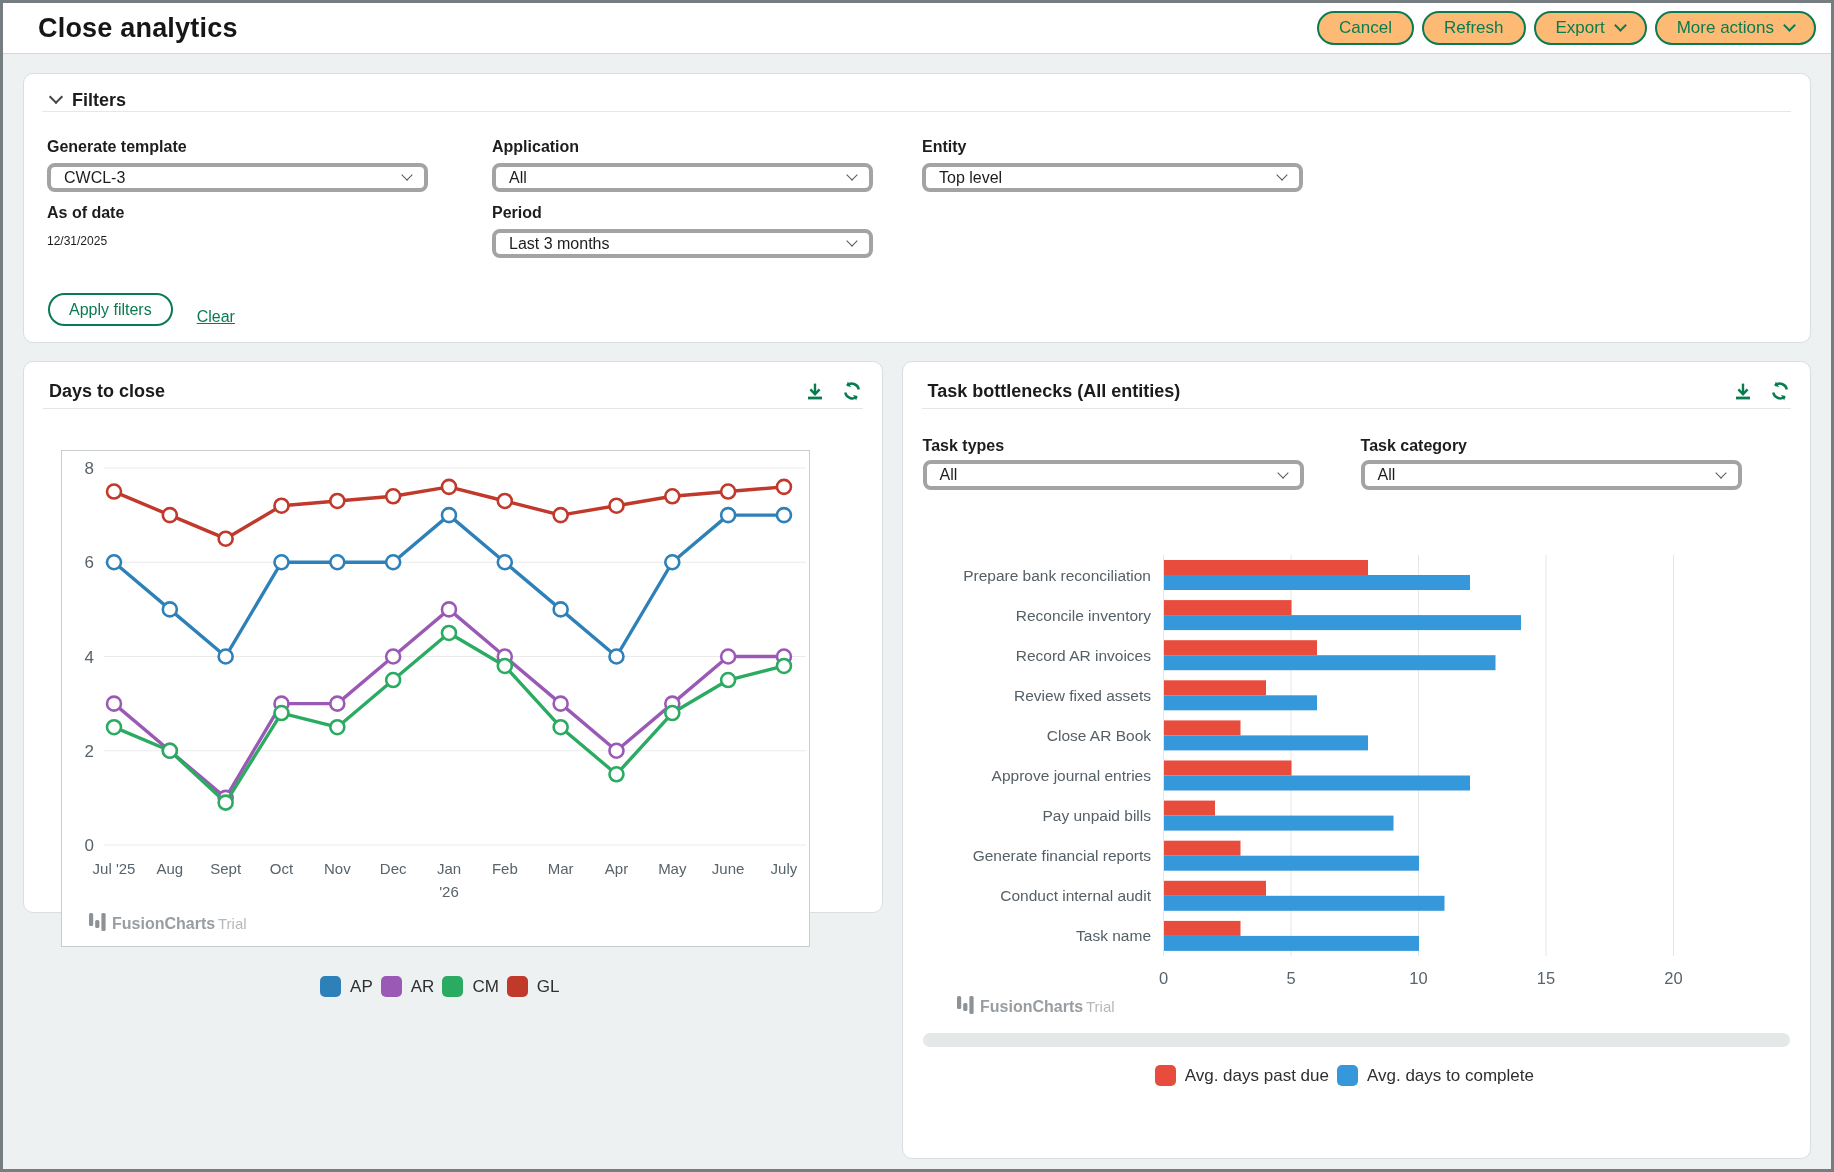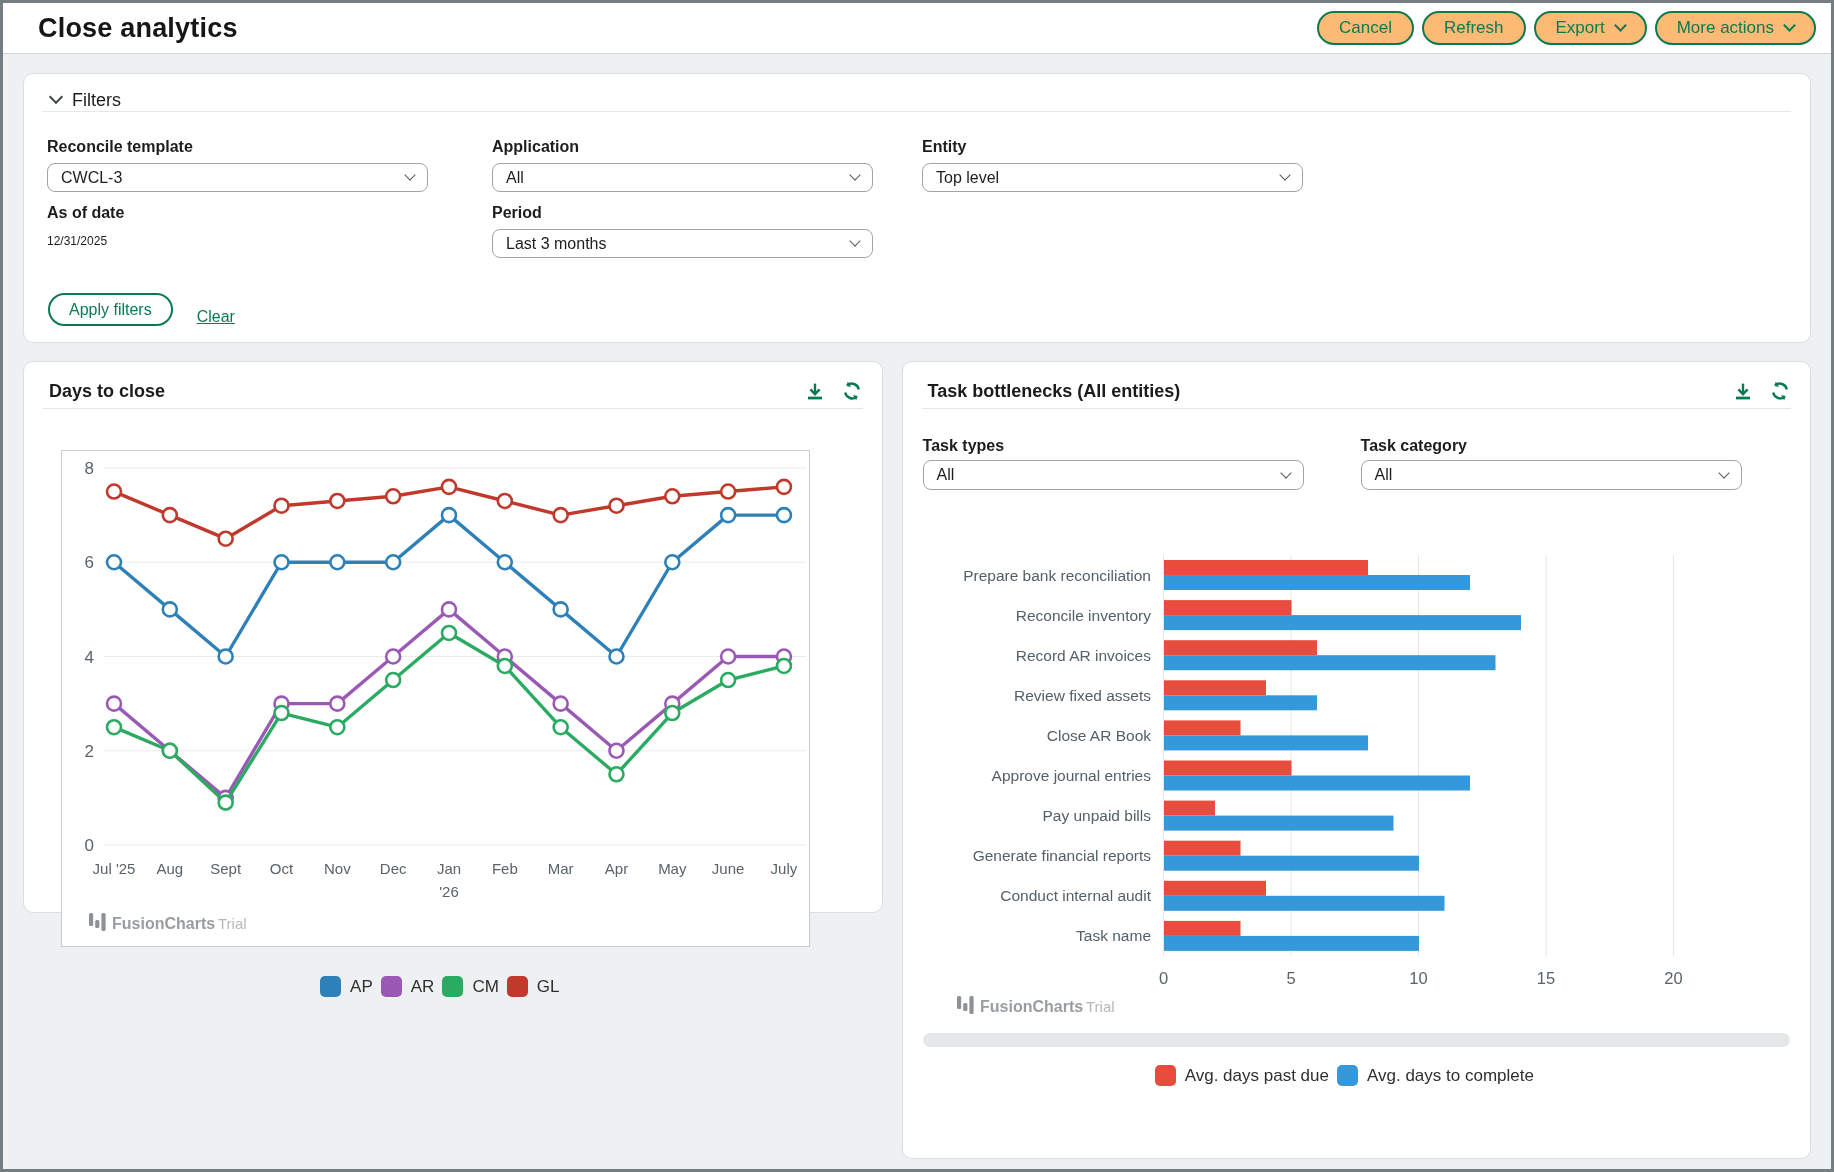--- a/index.html
+++ b/index.html
@@ -7,26 +7,26 @@
 body{font-family:"Liberation Sans",sans-serif;background:#edf1f1;border:3px solid #767d81;overflow:hidden}
 .topbar{height:51px;background:#fff;border-bottom:1px solid #d2d8d8;display:flex;align-items:center;justify-content:space-between;padding:0 15px 0 35px}
 .page-title{font-size:27px;font-weight:700;color:#161616;letter-spacing:.2px}
 .actions{display:flex;gap:8px}
 .btn{display:inline-flex;align-items:center;gap:11px;height:34px;padding:0 20px;border:2px solid #0a7b51;border-radius:17px;background:#fdba74;color:#0a7b51;font-size:17px;font-family:inherit;cursor:pointer}
 .chev{width:9px;height:9px;border-right:2px solid #0a7b51;border-bottom:2px solid #0a7b51;transform:rotate(45deg);margin-top:-5px}
 .panel{background:#fff;border:1px solid #d9dee0;border-radius:10px}
 .filters{margin:19px 20px 0;height:270px}
 .fhead{display:flex;align-items:center;gap:11px;padding:17px 19px 0 27px}
 .chevd{width:10px;height:10px;border-right:2px solid #3f4447;border-bottom:2px solid #3f4447;transform:rotate(45deg);margin-top:-6px}
-.ftitle{font-size:18px;font-weight:400;color:#1c1c1c;line-height:18px}
+.ftitle{font-size:18px;font-weight:700;color:#1c1c1c;line-height:18px}
 .fdiv{border-top:1px solid #e5e8e8;margin:2px 19px 0 18px}
 .fgrid{display:grid;grid-template-columns:445px 430px 445px;row-gap:12px;margin:26px 0 0 23px}
 .flabel{font-size:16px;font-weight:700;color:#1d1d1d;margin-bottom:7px;line-height:18px}
 .fvalue{font-size:12px;color:#1d1d1d;margin-top:12px}
-.sel{width:381px;height:29px;border:1px solid #a3a3a3;border-radius:8px;background:#fff;display:flex;align-items:center;justify-content:space-between;padding:0 13px;font-size:16px;color:#1d1d1d;cursor:pointer}
+.sel{width:381px;height:29px;border:4px solid #a3a3a3;border-radius:8px;background:#fff;display:flex;align-items:center;justify-content:space-between;padding:0 13px;font-size:16px;color:#1d1d1d;cursor:pointer}
 .chevs{width:8px;height:8px;border-right:1.7px solid #54595c;border-bottom:1.7px solid #54595c;transform:rotate(45deg);margin-top:-5px;flex:none}
 .factions{display:flex;align-items:flex-end;margin:35px 0 0 24px}
 .apply{height:33px;padding:0 19px;border:2px solid #0a7b51;border-radius:17px;background:#fff;color:#0a7b51;font-size:16px;display:inline-flex;align-items:center;font-family:inherit;cursor:pointer}
 .clear{margin-left:24px;color:#0a7b51;font-size:16px;text-decoration:underline;cursor:pointer}
 .charts{display:flex;gap:19px;margin:18px 20px 0;align-items:flex-start}
 .chart-panel-left{width:863px;height:552px}
 .chart-panel-right{width:913px;height:798px}
 .phead{display:flex;align-items:center;justify-content:space-between;padding:19px 20px 0 25px}
 .ptitle{font-size:18px;font-weight:700;color:#1b1b1b;line-height:20px}
 .picons{display:flex;gap:17px;align-items:center}
@@ -69,21 +69,21 @@
 </div>
 
 <section class="panel filters">
   <div class="fhead">
     <span class="chevd"></span>
     <span class="ftitle">Filters</span>
   </div>
   <div class="fdiv"></div>
   <div class="fgrid">
     <div>
-      <div class="flabel">Reconcile template</div>
+      <div class="flabel">Generate template</div>
       <div class="sel">
           <span>CWCL-3</span>
           <span class="chevs"></span>
         </div>
     </div>
     <div>
       <div class="flabel">Application</div>
       <div class="sel">
           <span>All</span>
           <span class="chevs"></span>

